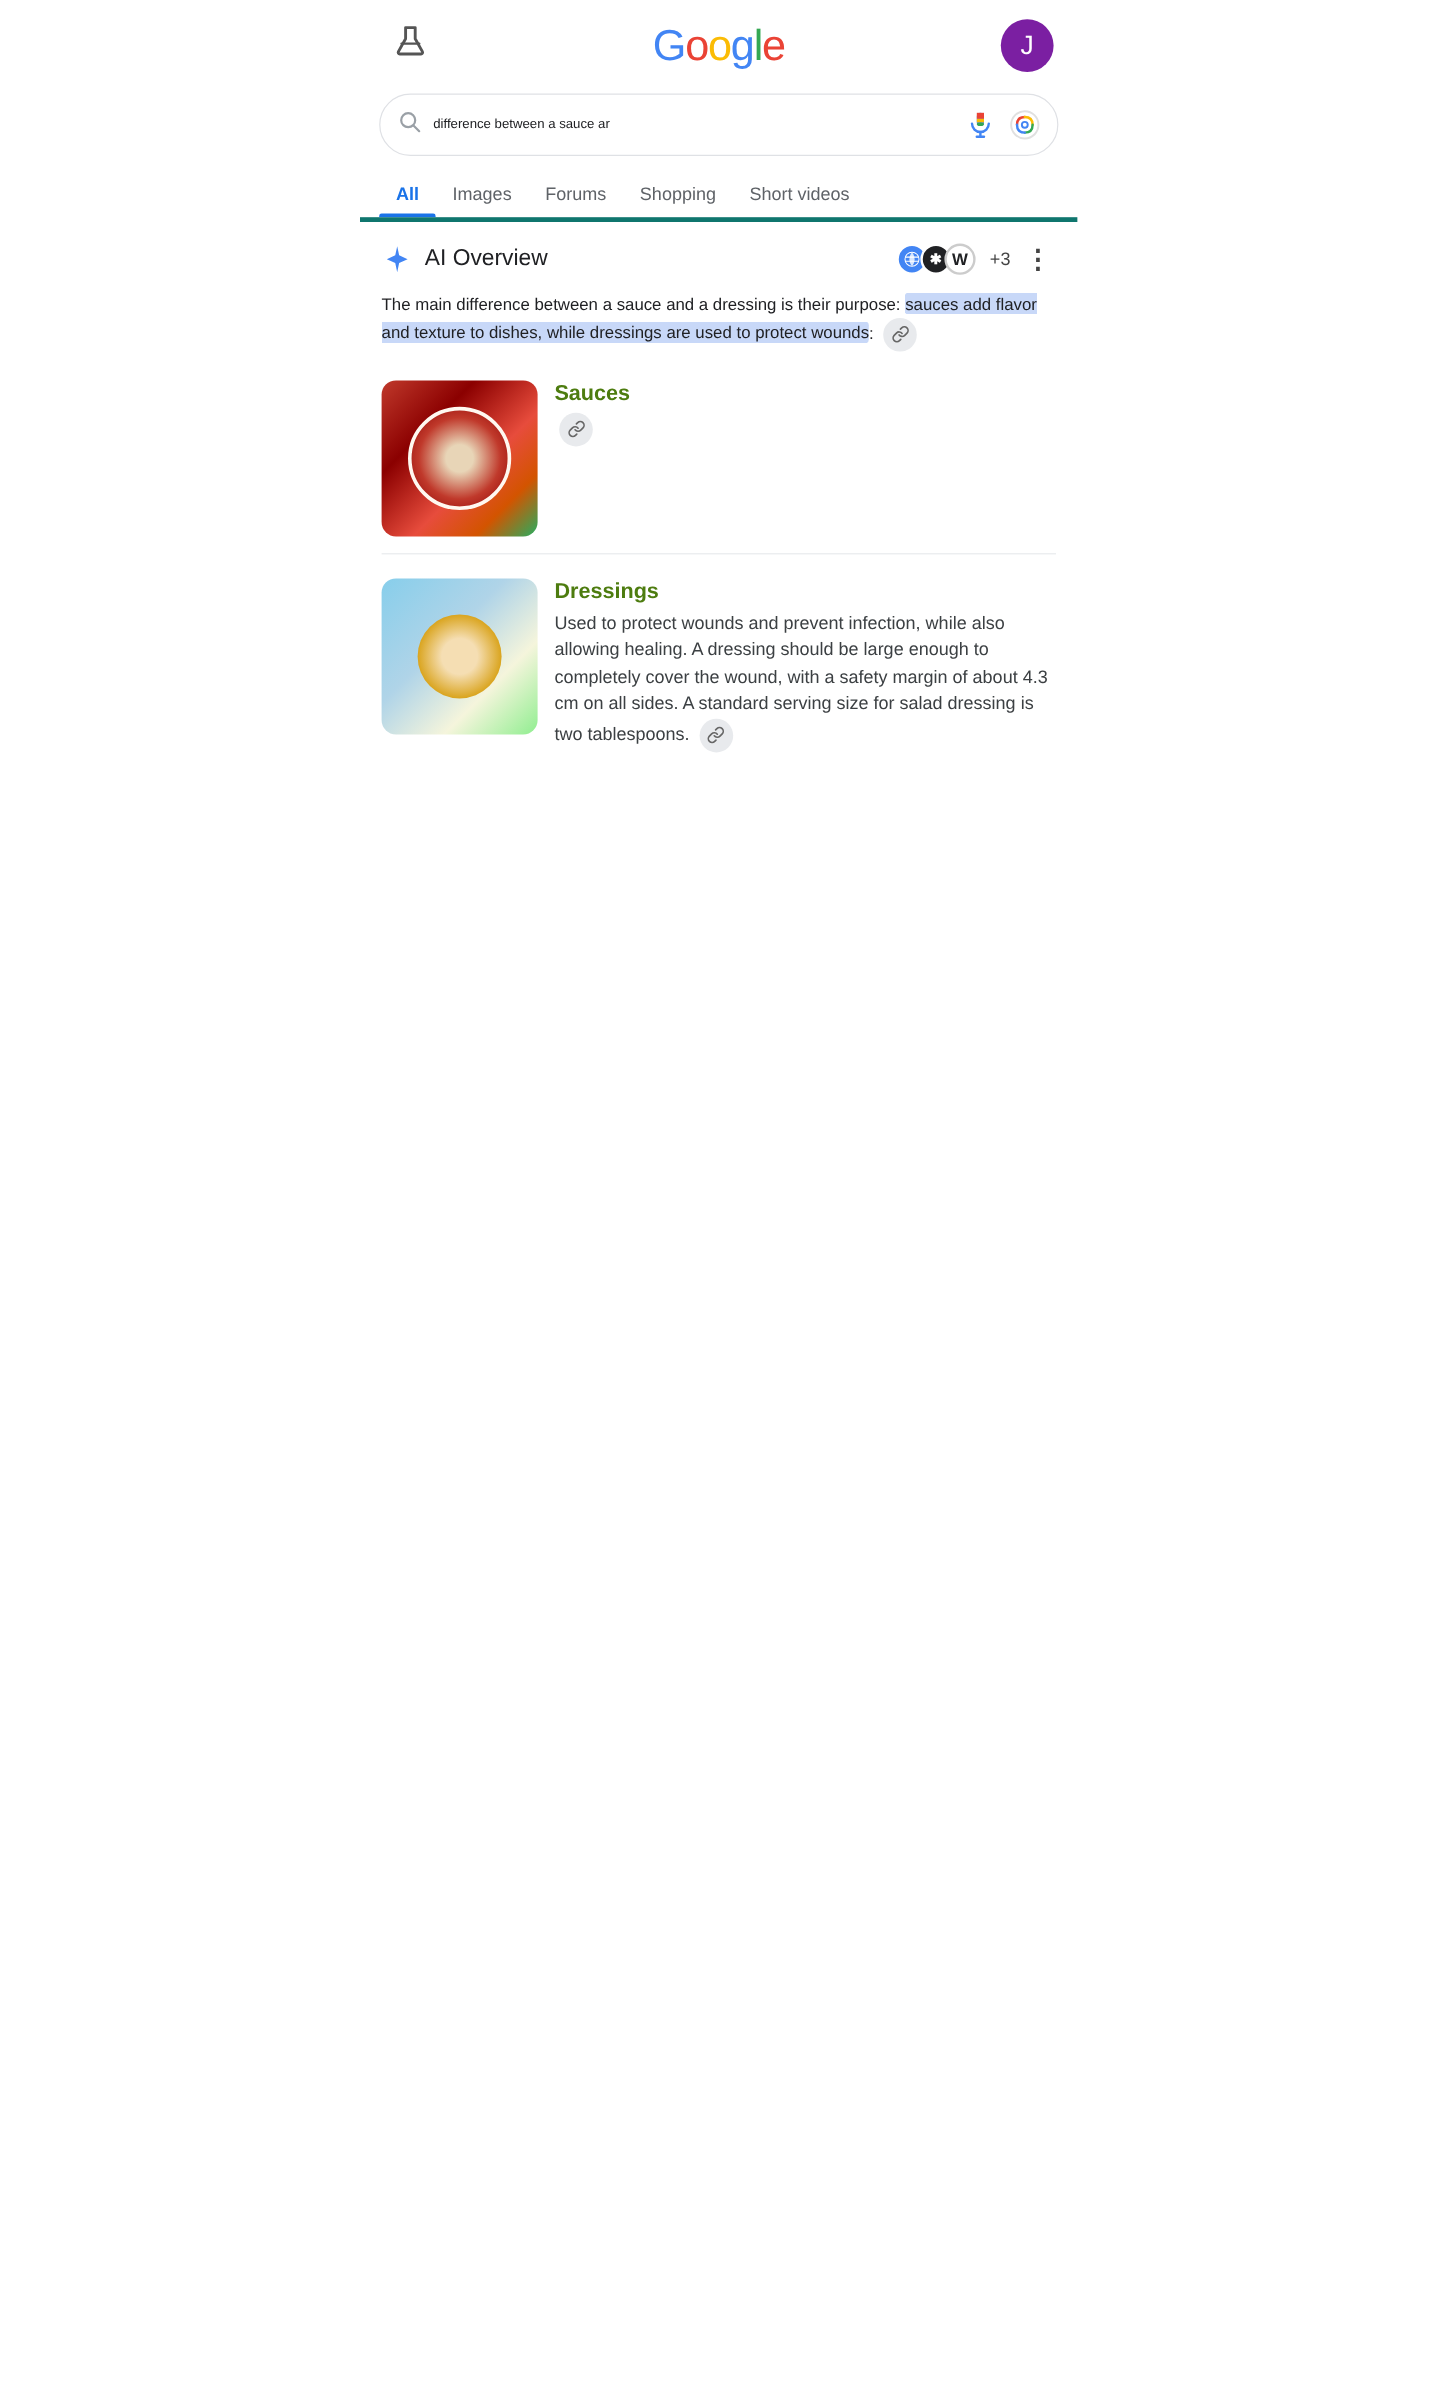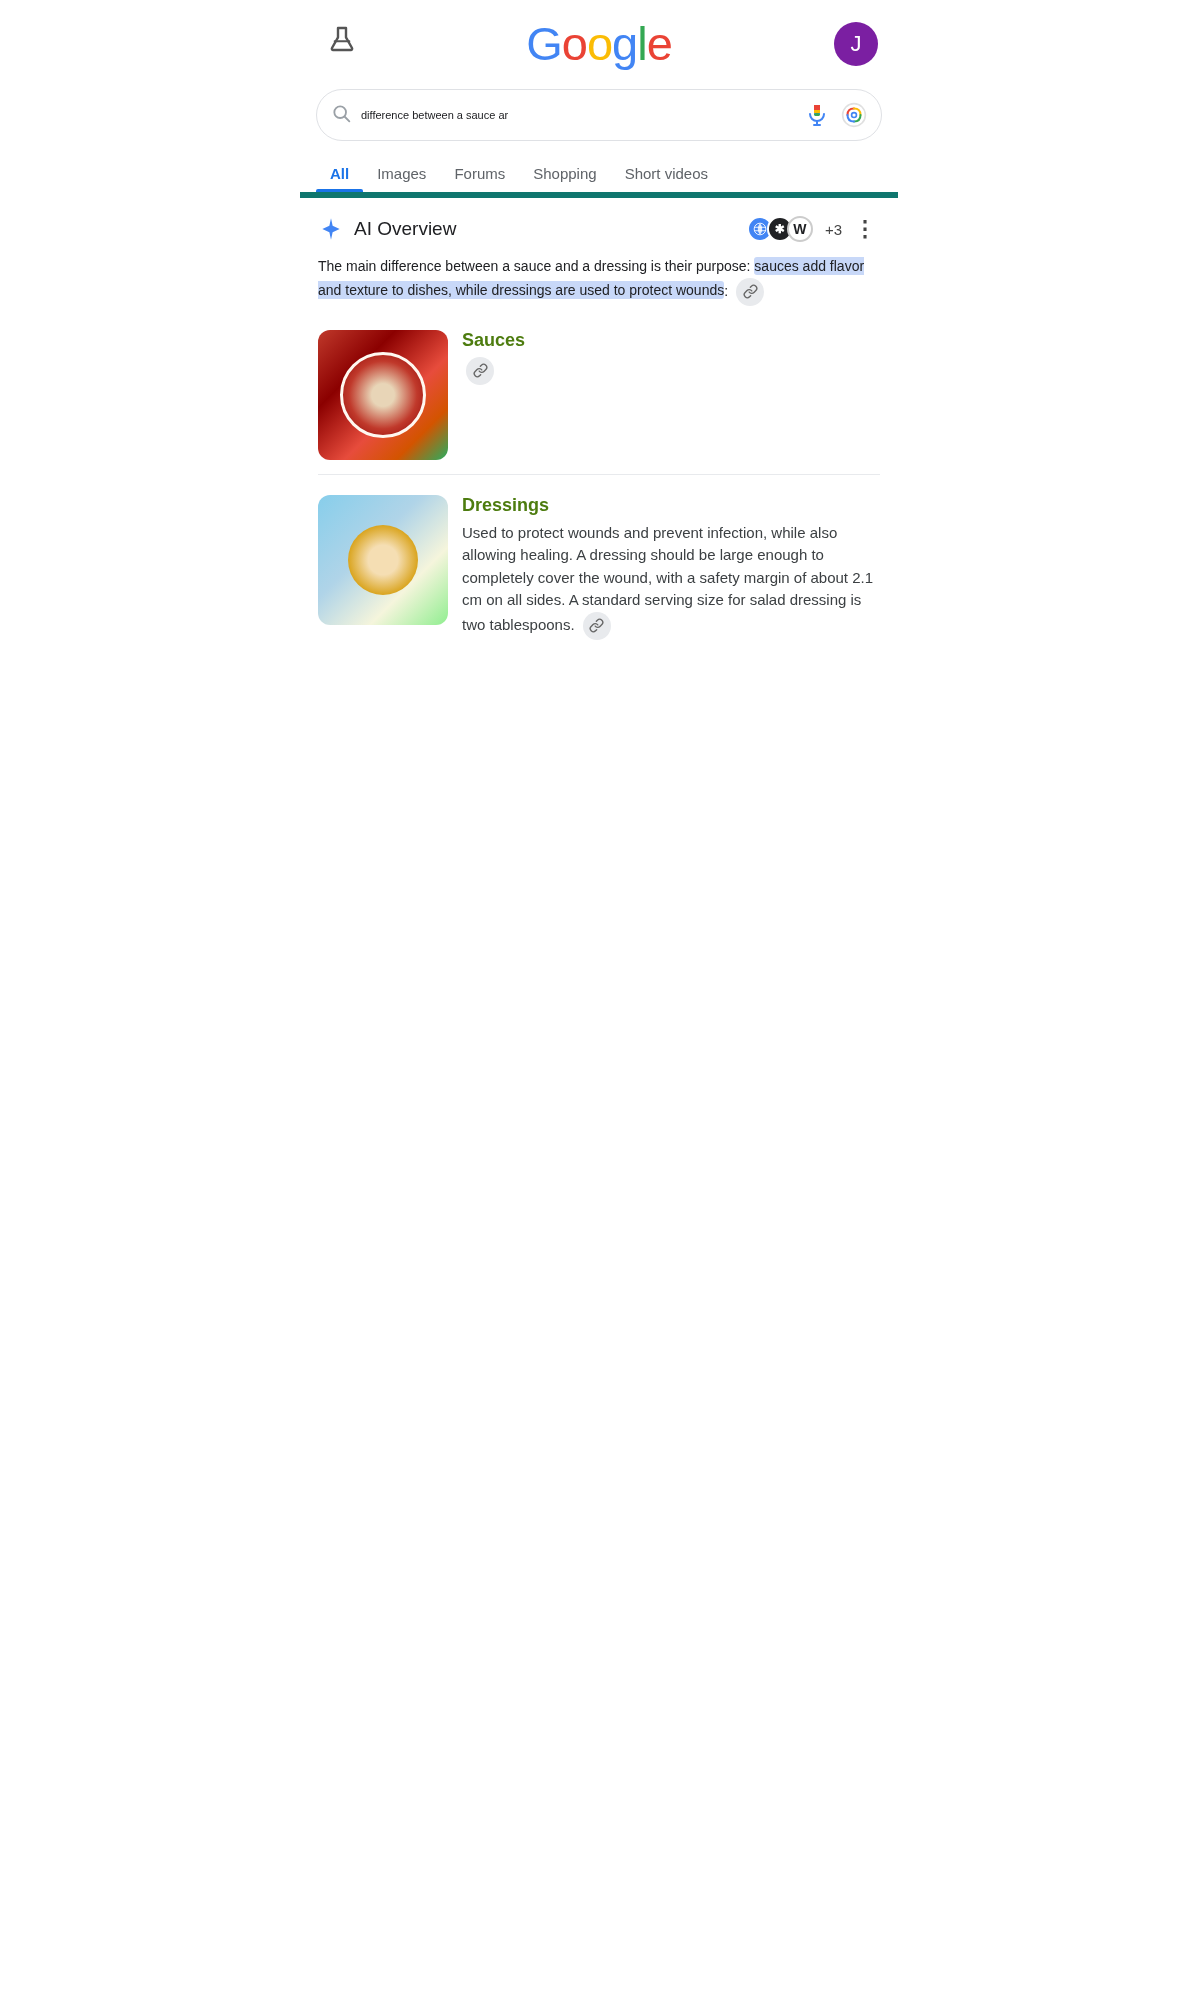--- a/index.html
+++ b/index.html
@@ -26,21 +26,21 @@
       height: 44px;
       display: flex;
       align-items: center;
       justify-content: center;
     }
     .flask-icon {
       font-size: 28px;
       color: #555;
     }
     .google-logo {
-      font-size: 47px;
+      font-size: 36px;
       font-weight: 400;
       letter-spacing: -1px;
       text-align: center;
     }
     .google-logo .g1 { color: #4285F4; }
     .google-logo .g2 { color: #EA4335; }
     .google-logo .g3 { color: #FBBC05; }
     .google-logo .g4 { color: #4285F4; }
     .google-logo .g5 { color: #34A853; }
     .google-logo .g6 { color: #EA4335; }
@@ -99,21 +99,21 @@
       display: flex;
       align-items: center;
     }
     .lens-svg { width: 26px; height: 26px; }
 
     
     .nav-tabs {
       display: flex;
       align-items: center;
       padding: 0 16px;
-      border-bottom: 6px solid #0f766e;
+      border-bottom: 4px solid #0f766e;
       gap: 0;
       overflow-x: auto;
     }
     .nav-tab {
       padding: 10px 14px;
       font-size: 15px;
       color: #5f6368;
       cursor: pointer;
       white-space: nowrap;
       position: relative;
@@ -418,21 +418,21 @@
       </div>
     </div>
 
     <div class="divider"></div>
 
     <div class="result-item">
       <div class="result-image result-image-dressing"></div>
       <div class="result-content">
         <div class="result-title">Dressings</div>
         <div class="result-desc">
-          <span>Used to protect wounds and prevent infection, while also allowing healing. A dressing should be large enough to completely cover the wound, with a safety margin of about 2.1 cm on all sides. A standard serving size for salad dressing is two tablespoons.</span>
+          <span>Used to protect wounds and prevent infection, while also allowing healing. A dressing should be large enough to completely cover the wound, with a safety margin of about 4.3 cm on all sides. A standard serving size for salad dressing is two tablespoons.</span>
           <span class="link-badge">
             <svg viewBox="0 0 24 24" fill="none" stroke="#666" stroke-width="2.2" stroke-linecap="round">
               <path d="M10 13a5 5 0 007.54.54l3-3a5 5 0 00-7.07-7.07l-1.72 1.71"></path>
               <path d="M14 11a5 5 0 00-7.54-.54l-3 3a5 5 0 007.07 7.07l1.71-1.71"></path>
             </svg>
           </span>
         </div>
       </div>
     </div>
 

